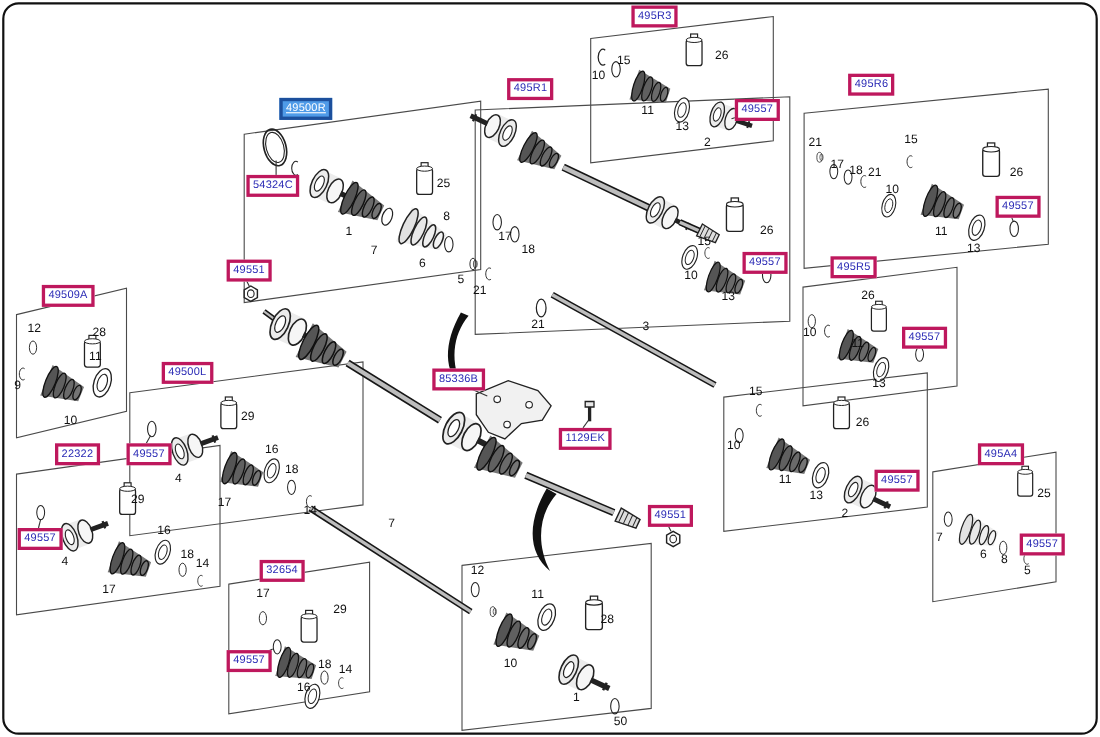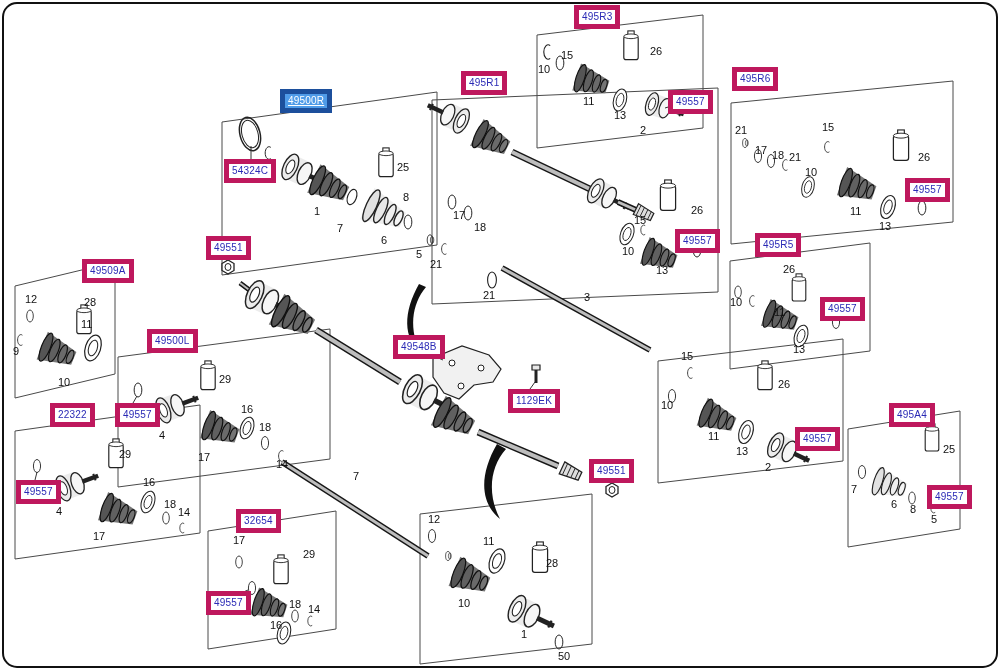--- a/index.html
+++ b/index.html
@@ -4,21 +4,21 @@
 <style>
   html,body{margin:0;padding:0;background:#ffffff;}
   .stage{
     position:relative;width:1000px;height:670px;background:#ffffff;
     font-family:"Liberation Sans", sans-serif;overflow:hidden;
   }
   .stage svg{position:absolute;left:0;top:0;}
   #labels{position:absolute;left:0;top:0;width:1000px;height:670px;}
   .plabel{
     position:absolute;font-size:10px;line-height:12px;color:#2a2ab5;
-    border:5px solid #be185d;background:#ffffff;padding:1px 3px;
+    border:3px solid #be185d;background:#ffffff;padding:1px 3px;
     white-space:nowrap;letter-spacing:.2px;
   }
   .plabel.hl{background:#4f9be8;color:#ffffff;border-color:#1c4f9c;}
   .callout{
     position:absolute;font-size:11px;line-height:14px;color:#111;
     white-space:nowrap;
   }
 </style>
 </head>
 <body>
@@ -227,31 +227,31 @@
       <line x1="133" y1="403" x2="137" y2="396" stroke="#333" stroke-width="1"></line>
       <line x1="808" y1="441" x2="796" y2="447" stroke="#333" stroke-width="1"></line>
       <line x1="35" y1="480" x2="37" y2="472" stroke="#333" stroke-width="1"></line>
       <line x1="605" y1="473" x2="610" y2="483" stroke="#333" stroke-width="1"></line>
       <line x1="232" y1="597" x2="248" y2="590" stroke="#333" stroke-width="1"></line>
       <line x1="940" y1="499" x2="934" y2="504" stroke="#333" stroke-width="1"></line>
     </svg>
   <div id="labels">
       <div class="plabel" style="left: 574px; top: 5px;">495R3</div>
       <div class="plabel" style="left: 461px; top: 71px;">495R1</div>
-      <div class="plabel" style="left: 732px; top: 67px; text-align: right;">495R6</div>
-      <div class="plabel hl" style="left: 280px; top: 89px; text-decoration: underline;">49500R</div>
+      <div class="plabel" style="left: 771px; top: 67px; text-align: right;">495R6</div>
+      <div class="plabel hl" style="left: 254px; top: 89px; text-decoration: underline;">49500R</div>
       <div class="plabel" style="left: 224px; top: 159px;">54324C</div>
       <div class="plabel" style="left: 668px; top: 90px;">49557</div>
       <div class="plabel" style="left: 905px; top: 178px;">49557</div>
       <div class="plabel" style="left: 206px; top: 236px;">49551</div>
-      <div class="plabel" style="left: 38px; top: 259px; margin-left: 44px;">49509A</div>
+      <div class="plabel" style="left: 38px; top: 259px;">49509A</div>
       <div class="plabel" style="left: 675px; top: 229px;">49557</div>
       <div class="plabel" style="left: 755px; top: 233px;">495R5</div>
       <div class="plabel" style="left: 147px; top: 329px;">49500L</div>
-      <div class="plabel" style="left: 393px; top: 335px;">49548B</div>
+      <div class="plabel" style="left: 393px; top: 335px;">85336B</div>
       <div class="plabel" style="left: 820px; top: 297px;">49557</div>
       <div class="plabel" style="left: 508px; top: 389px;">1129EK</div>
       <div class="plabel" style="left: 115px; top: 403px;">49557</div>
       <div class="plabel" style="left: 50px; top: 403px;">22322</div>
       <div class="plabel" style="left: 889px; top: 403px;">495A4</div>
       <div class="plabel" style="left: 795px; top: 427px;">49557</div>
       <div class="plabel" style="left: 16px; top: 480px;">49557</div>
       <div class="plabel" style="left: 589px; top: 459px;">49551</div>
       <div class="plabel" style="left: 236px; top: 509px;">32654</div>
       <div class="plabel" style="left: 206px; top: 591px;">49557</div>

